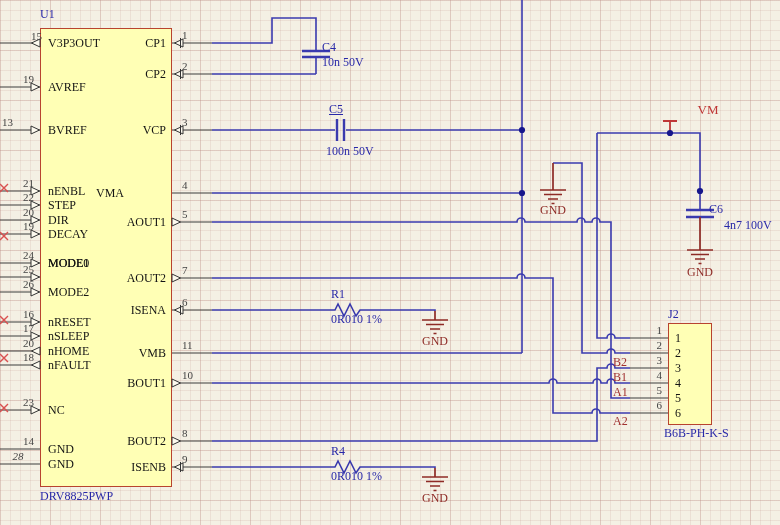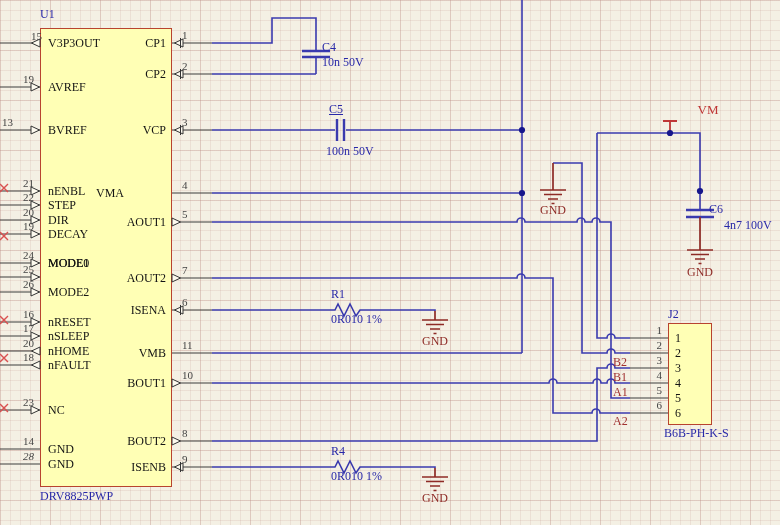--- a/index.html
+++ b/index.html
@@ -203,21 +203,21 @@
       <div class="lbl pnum" style="left: 2px; top: 322px; width: 32px; text-align: right;">17</div>
       <div class="lbl pname" style="left: 48px; top: 329px;">nSLEEP</div>
       <div class="lbl pnum" style="left: 2px; top: 337px; width: 32px; text-align: right;">20</div>
       <div class="lbl pname" style="left: 48px; top: 344px;">nHOME</div>
       <div class="lbl pnum" style="left: 2px; top: 351px; width: 32px; text-align: right;">18</div>
       <div class="lbl pname" style="left: 48px; top: 358px;">nFAULT</div>
       <div class="lbl pnum" style="left: 2px; top: 396px; width: 32px; text-align: right;">23</div>
       <div class="lbl pname" style="left: 48px; top: 403px;">NC</div>
       <div class="lbl pnum" style="left: 2px; top: 435px; width: 32px; text-align: right;">14</div>
       <div class="lbl pname" style="left: 48px; top: 442px;">GND</div>
-      <div class="lbl pnum" style="left: 2px; top: 450px; width: 32px; text-align: right; font-style: italic;">28</div>
+      <div class="lbl pnum" style="left: 2px; top: 450px; width: 32px; text-align: center; font-style: italic;">28</div>
       <div class="lbl pname" style="left: 48px; top: 457px;">GND</div>
       <div class="lbl pnum" style="left: 182px; top: 29px; width: 30px;">1</div>
       <div class="lbl pname" style="left: 96px; top: 36px; width: 70px; text-align: right;">CP1</div>
       <div class="lbl pnum" style="left: 182px; top: 60px; width: 30px;">2</div>
       <div class="lbl pname" style="left: 96px; top: 67px; width: 70px; text-align: right;">CP2</div>
       <div class="lbl pnum" style="left: 182px; top: 116px; width: 30px;">3</div>
       <div class="lbl pname" style="left: 96px; top: 123px; width: 70px; text-align: right;">VCP</div>
       <div class="lbl pnum" style="left: 182px; top: 179px; width: 30px;">4</div>
       <div class="lbl pname" style="left: 96px; top: 186px; width: 70px; ">VMA</div>
       <div class="lbl pnum" style="left: 182px; top: 208px; width: 30px;">5</div>

